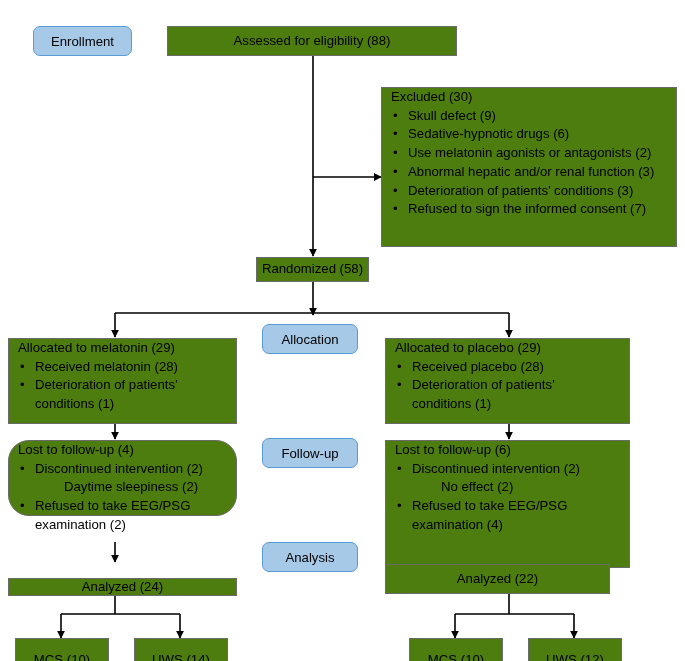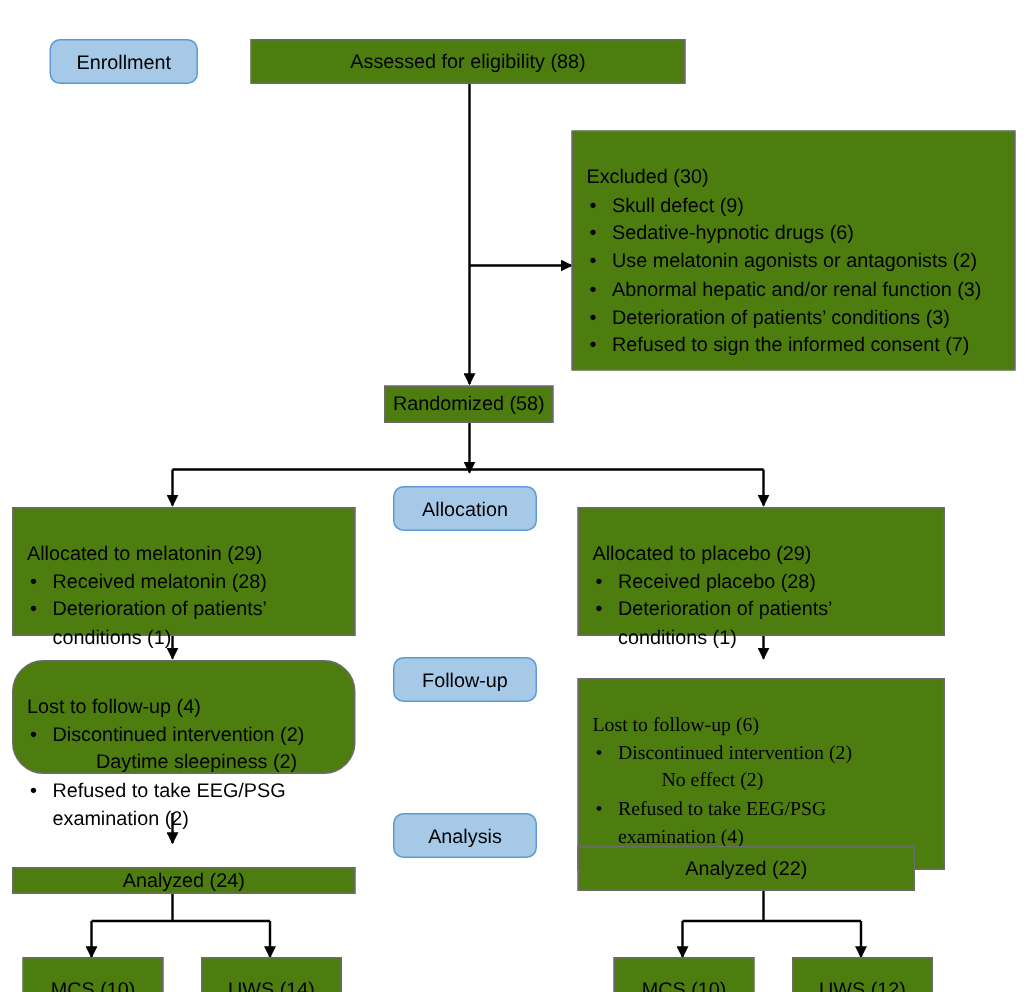--- a/index.html
+++ b/index.html
@@ -37,21 +37,21 @@
     color: #000000;
     line-height: 1.42;
   }
   .node.centered {
     display: flex;
     align-items: center;
     justify-content: center;
     text-align: center;
   }
   .node.padded {
-    padding: 21px 8px 6px 9px;
+    padding: 0 8px 6px 9px;
   }
   
   .badge {
     position: absolute;
     box-sizing: border-box;
     border: 1px solid #5b9bd5;
     border-radius: 7px;
     background: #a6c9e7;
     color: #000000;
     font-size: 13.2px;
@@ -190,21 +190,21 @@
   <div class="node padded" style="left:8px; top:416px; width:229px; height:76px;border-radius:21px;">
     <span class="box-title">Lost to follow-up (4)</span>
     <ul class="bullets">
       <li class="bulleted">Discontinued intervention (2)</li>
       <li class="sub">Daytime sleepiness (2)</li>
       <li class="bulleted">Refused to take EEG/PSG</li>
       <li class="cont">examination (2)</li>
     </ul>
   </div>
 
-  <div class="node padded" style="left:385px; top:428px; width:245px; height:128px;font-family:Liberation Serif, serif;">
+  <div class="node padded" style="left:385px; top:416px; width:245px; height:128px;">
     <span class="box-title">Lost to follow-up (6)</span>
     <ul class="bullets">
       <li class="bulleted">Discontinued intervention (2)</li>
       <li class="sub">No effect (2)</li>
       <li class="bulleted">Refused to take EEG/PSG</li>
       <li class="cont">examination (4)</li>
     </ul>
   </div>
 
   <div class="node centered" style="left:8px; top:554px; width:229px; height:18px;">

